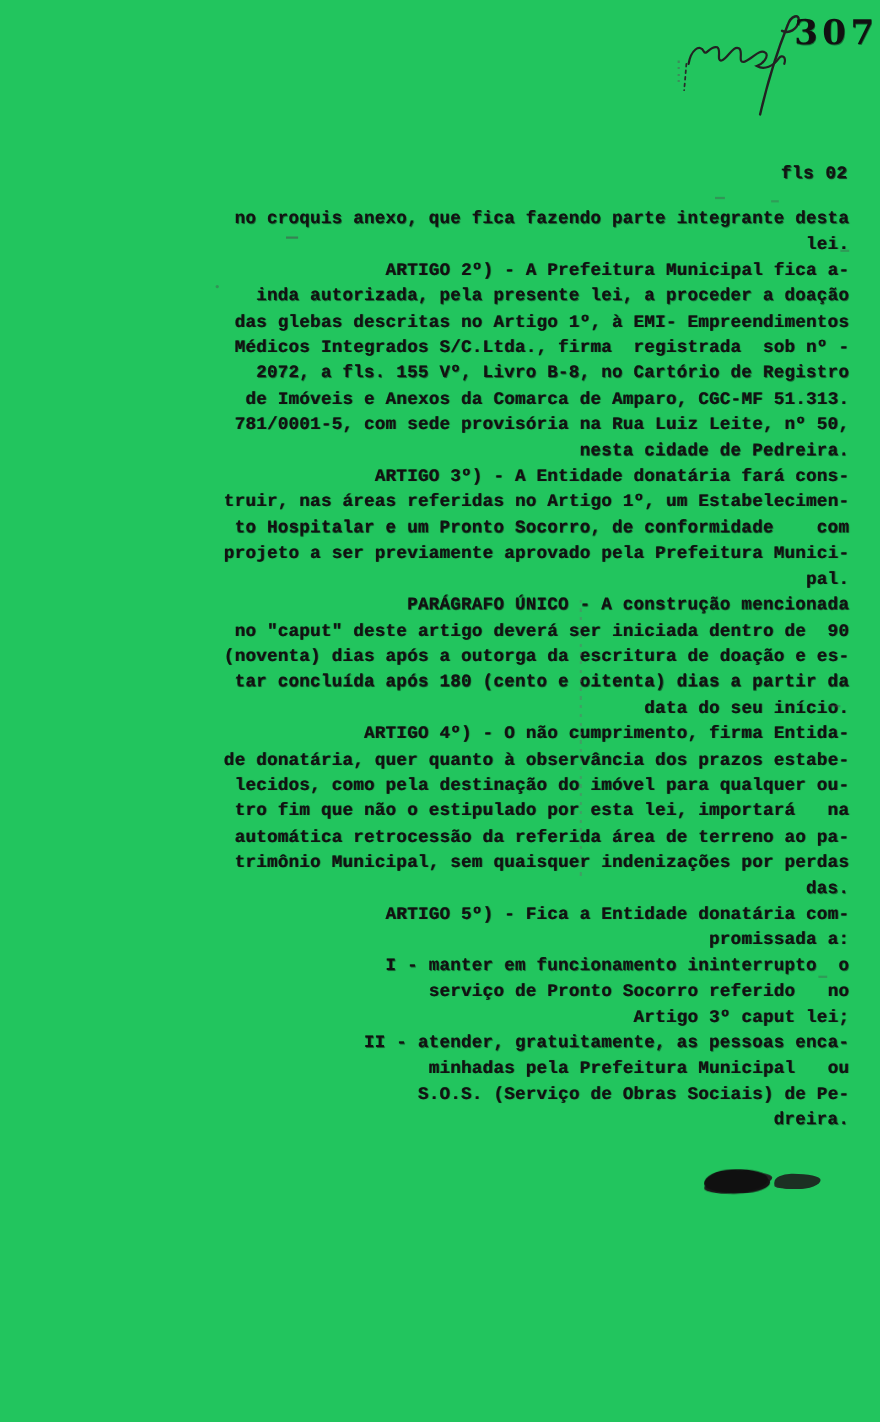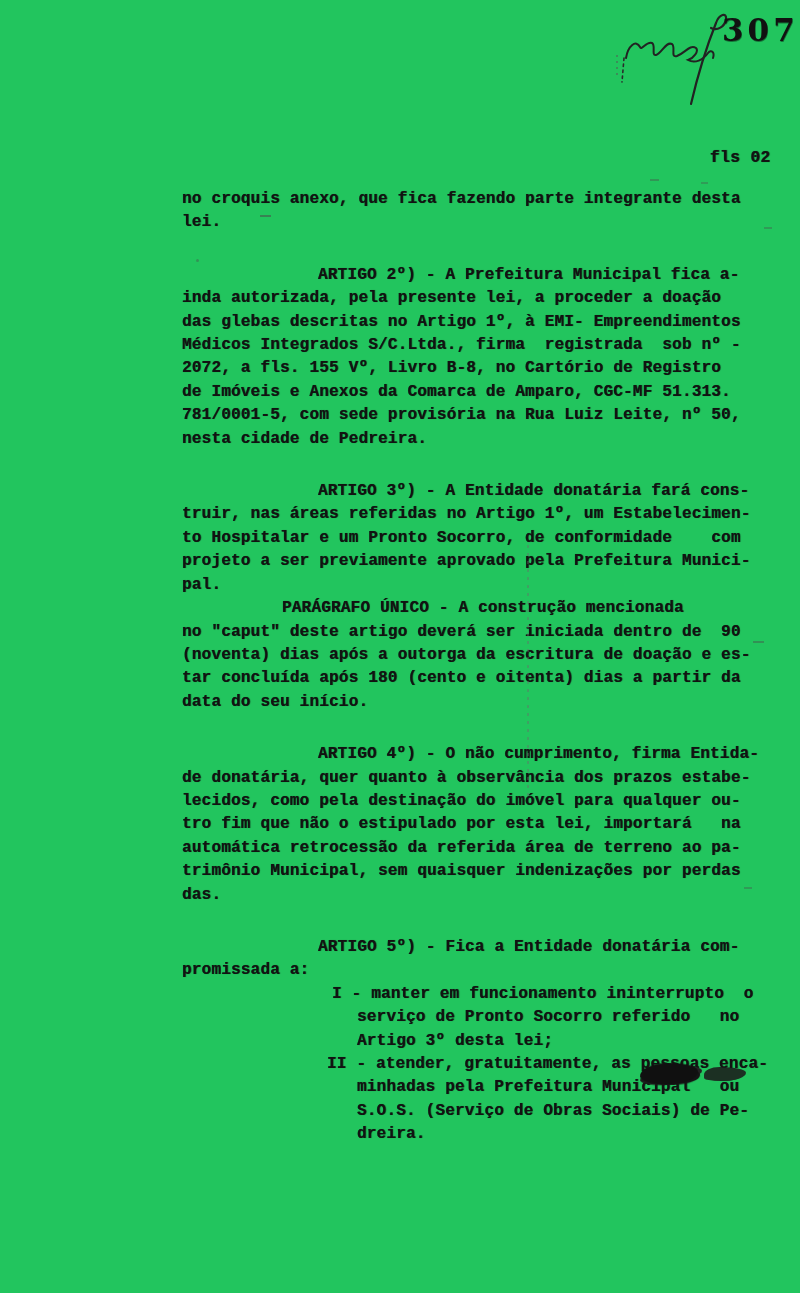--- a/index.html
+++ b/index.html
@@ -59,22 +59,22 @@
     top: 188px;
     width: 590px;
     color: #171717;
     font-size: 16px;
     font-weight: 700;
     line-height: 23.4px;
     letter-spacing: 0.2px;
     text-shadow: 0.7px 0.3px 0.7px rgba(15,15,15,0.55), -0.3px 0.1px 0.5px rgba(15,15,15,0.35);
     filter: blur(0.25px) contrast(1.05);
   }
-  .line { white-space: pre; }
-  .line.art   { padding-left: 136px; margin-top: 29px; }
+  .line { white-space: pre; text-align: right; }
+  .line.art   { padding-left: 136px; }
   .line.par   { padding-left: 100px; }
   .line.item1 { padding-left: 150px; }
   .line.item2 { padding-left: 145px; }
   .line.itemb { padding-left: 175px; }
 
   
   .smudge-a {
     position: absolute;
     left: 640px;
     top: 1063px;
@@ -159,21 +159,21 @@
       <div class="line">de donatária, quer quanto à observância dos prazos estabe-</div>
       <div class="line">lecidos, como pela destinação do imóvel para qualquer ou-</div>
       <div class="line">tro fim que não o estipulado por esta lei, importará   na</div>
       <div class="line">automática retrocessão da referida área de terreno ao pa-</div>
       <div class="line">trimônio Municipal, sem quaisquer indenizações por perdas</div>
       <div class="line">das.</div>
       <div class="line art">ARTIGO 5º) - Fica a Entidade donatária com-</div>
       <div class="line">promissada a:</div>
       <div class="line item1">I - manter em funcionamento ininterrupto  o</div>
       <div class="line itemb">serviço de Pronto Socorro referido   no</div>
-      <div class="line itemb">Artigo 3º desta lei;</div>
+      <div class="line itemb">Artigo 3º caput lei;</div>
       <div class="line item2">II - atender, gratuitamente, as pessoas enca-</div>
       <div class="line itemb">minhadas pela Prefeitura Municipal   ou</div>
       <div class="line itemb">S.O.S. (Serviço de Obras Sociais) de Pe-</div>
       <div class="line itemb">dreira.</div>
     </div>
 
   <div class="smudge-a"></div>
   <div class="smudge-b"></div>
 
   <div class="speck sp1"></div>

